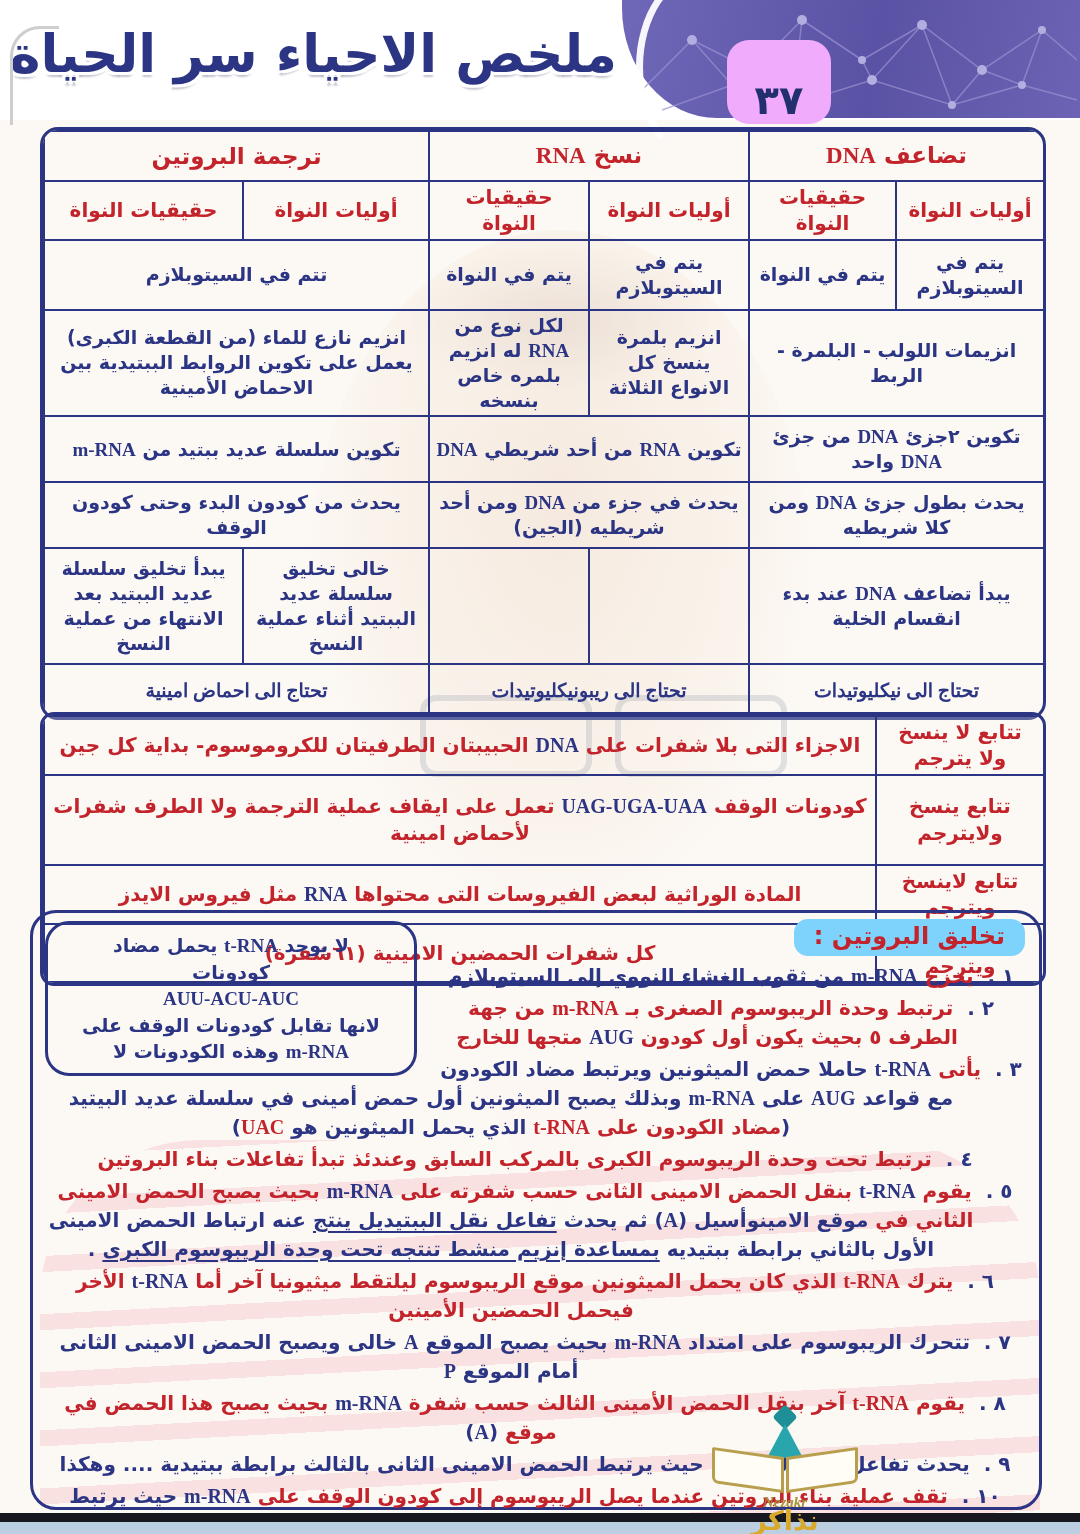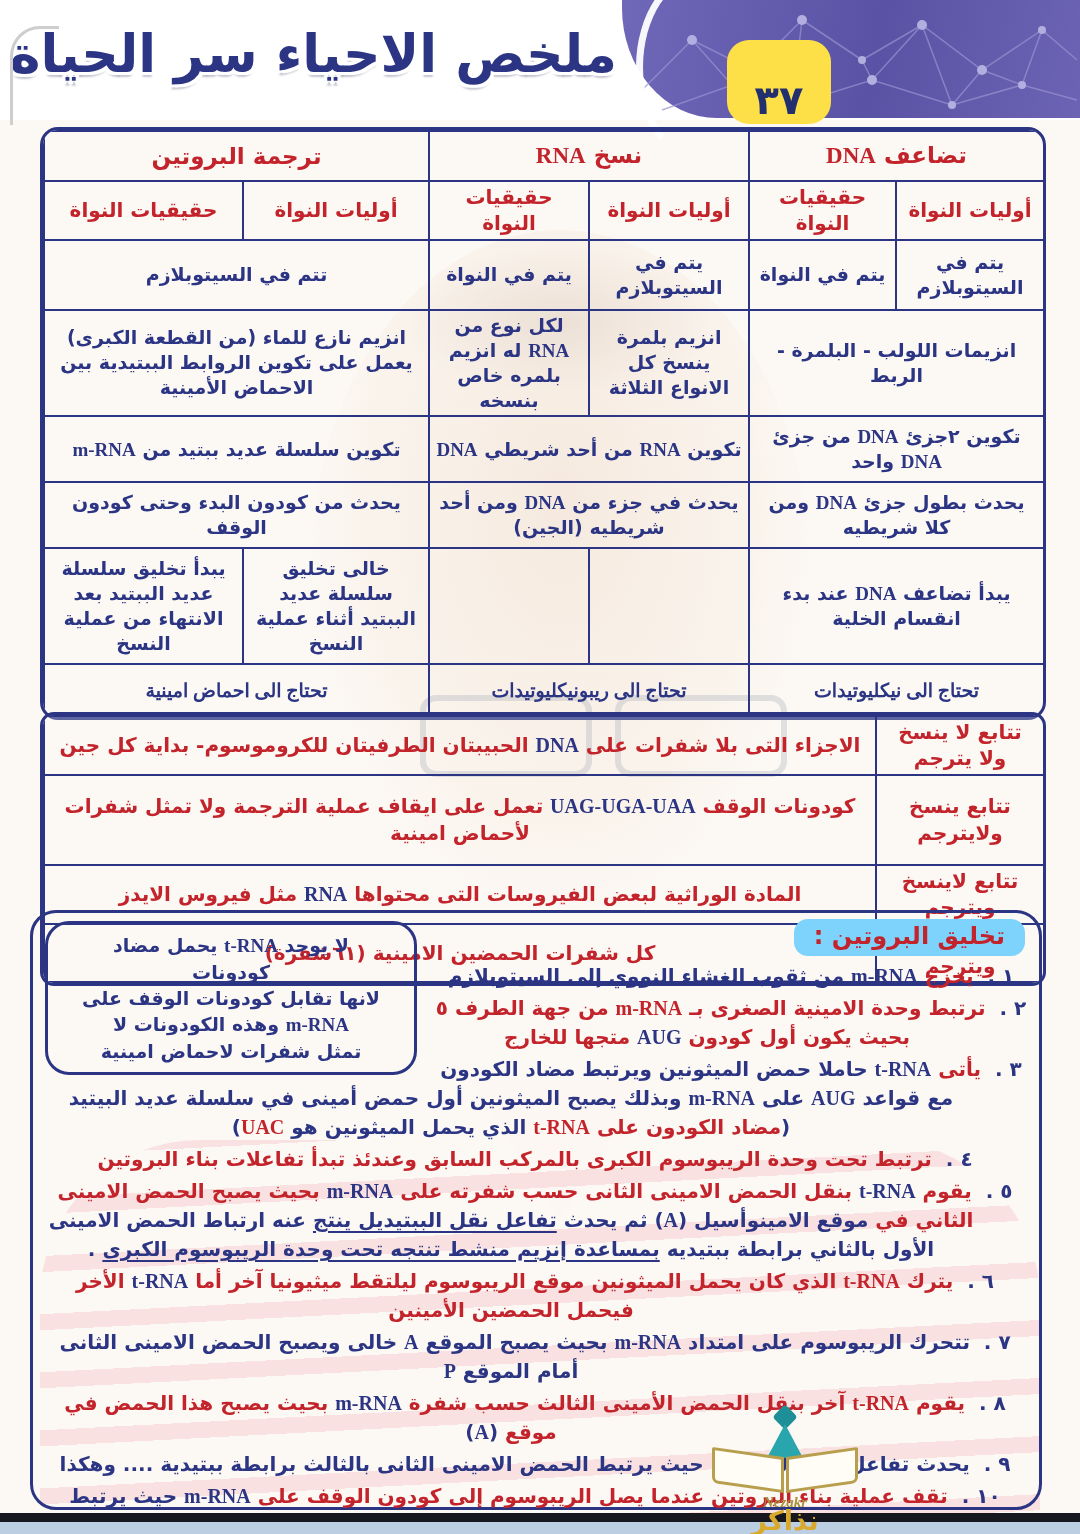--- a/index.html
+++ b/index.html
@@ -22,21 +22,21 @@
   .bg-collar{position:absolute;left:470px;top:1080px;width:180px;height:140px;background:rgba(252,246,243,.8);
              clip-path:polygon(50% 100%,0 0,100% 0);}
 
   
   .hdr{position:absolute;left:0;top:0;width:1080px;height:120px;background:#fff;z-index:1;}
   .banner{position:absolute;left:622px;top:0;width:458px;height:118px;
           background:linear-gradient(100deg,#6f67b8,#5a52a4 55%,#6c63b4);border-bottom-left-radius:95px 110px;}
   .banner svg{position:absolute;inset:0;}
   .banner-arc{position:absolute;left:636px;top:-30px;width:120px;height:180px;border:7px solid rgba(255,255,255,.95);
               border-color:transparent transparent transparent rgba(255,255,255,.95);border-radius:50%;}
-  .page-pill{position:absolute;left:727px;top:40px;width:104px;height:84px;background:#fde047;border-radius:22px;
+  .page-pill{position:absolute;left:727px;top:40px;width:104px;height:84px;background:#f0abfc;border-radius:22px;
              display:flex;align-items:flex-end;justify-content:center;padding-bottom:4px;box-sizing:border-box;}
   .page-pill span{color:#23306f;font-size:40px;line-height:1;}
   .main-title{position:absolute;left:2px;top:24px;width:615px;direction:rtl;
               color:#2b3583;font-size:52px;letter-spacing:-1px;
               text-shadow:-3px -3px 0 #fff,3px -3px 0 #fff,-3px 3px 0 #fff,3px 3px 0 #fff,0 5px 2px rgba(90,90,120,.35);}
   .frame-corner{position:absolute;left:10px;top:26px;width:46px;height:96px;border-left:3px solid #cecece;
                 border-top:3px solid #cecece;border-top-left-radius:30px;z-index:1;}
 
   
   .tblwrap{position:absolute;z-index:1;border:3px solid #2b3583;border-radius:18px;overflow:hidden;background:rgba(253,250,246,.25);}
@@ -195,46 +195,46 @@
           <col style="width:168px">
           <col style="width:832px">
         </colgroup>
       <tbody id="seq-body">
           <tr class="r1">
             <td class="seq-label">تتابع لا ينسخ ولا يترجم</td>
             <td class="seq-content"><span class="c-red">الاجزاء التى بلا شفرات على </span><span class="c-navy"><span class="lat">DNA</span></span><span class="c-red"> الحبيبتان الطرفيتان للكروموسوم- بداية كل جين</span></td>
           </tr>
           <tr class="r2">
             <td class="seq-label">تتابع ينسخ ولايترجم</td>
-            <td class="seq-content"><span class="c-red">كودونات الوقف </span><span class="c-navy"><span class="lat">UAG-UGA-UAA</span></span><span class="c-red"> تعمل على ايقاف عملية الترجمة ولا تمثل شفرات لأحماض امينية</span></td>
+            <td class="seq-content"><span class="c-red">كودونات الوقف </span><span class="c-navy"><span class="lat">UAG-UGA-UAA</span></span><span class="c-red"> تعمل على ايقاف عملية الترجمة ولا الطرف شفرات لأحماض امينية</span></td>
           </tr>
           <tr class="r3">
             <td class="seq-label">تتابع لاينسخ ويترجم</td>
             <td class="seq-content"><span class="c-red">المادة الوراثية لبعض الفيروسات التى محتواها </span><span class="c-navy"><span class="lat">RNA</span></span><span class="c-red"> مثل فيروس الايدز</span></td>
           </tr>
           <tr class="r4">
             <td class="seq-label">تتابع ينسخ ويترجم</td>
             <td class="seq-content"><span class="c-red">كل شفرات الحمضين الامينية (٦١شفرة)</span></td>
           </tr>
         </tbody>
     </table>
   </div>
 
   <div class="protein-box">
     <div class="pill">تخليق البروتين :</div>
     <div class="side-note" id="side-note">
         <div>لا يوجد <span class="lat">t-RNA</span> يحمل مضاد</div>
         <div>كودونات</div>
+        <div><span class="lat">AUU-ACU-AUC</span></div>
         <div>لانها تقابل كودونات الوقف على</div>
         <div><span class="lat">m-RNA</span> وهذه الكودونات لا</div>
-        <div>تمثل شفرات لاحماض امينية</div>
       </div>
     <div id="steps">
         <div class="step"><span class="num">١ .  </span><span class="c-red">يخرج </span><span class="c-navy"><span class="lat">m-RNA</span></span><span class="c-navy"> من ثقوب الغشاء النووي إلى السيتوبلازم</span></div>
-        <div class="step"><span class="num">٢ .  </span><span class="c-red">ترتبط وحدة الامينية الصغرى بـ </span><span class="c-red"><span class="lat">m-RNA</span></span><span class="c-red"> من جهة الطرف ٥ بحيث يكون أول كودون </span><span class="c-navy"><span class="lat">AUG</span></span><span class="c-red"> متجها للخارج</span></div>
+        <div class="step"><span class="num">٢ .  </span><span class="c-red">ترتبط وحدة الريبوسوم الصغرى بـ </span><span class="c-red"><span class="lat">m-RNA</span></span><span class="c-red"> من جهة الطرف ٥ بحيث يكون أول كودون </span><span class="c-navy"><span class="lat">AUG</span></span><span class="c-red"> متجها للخارج</span></div>
         <div class="step"><span class="num">٣ .  </span><span class="c-red">يأتى </span><span class="c-navy"><span class="lat">t-RNA</span></span><span class="c-navy"> حاملا حمض الميثونين ويرتبط مضاد الكودون مع قواعد </span><span class="c-navy"><span class="lat">AUG</span></span><span class="c-navy"> على </span><span class="c-navy"><span class="lat">m-RNA</span></span><span class="c-navy"> وبذلك يصبح الميثونين أول حمض أمينى في سلسلة عديد البيتيد (</span><span class="c-red">مضاد الكودون على </span><span class="c-red"><span class="lat">t-RNA</span></span><span class="c-navy"> الذي يحمل الميثونين هو </span><span class="c-red"><span class="lat">UAC</span></span><span class="c-navy">)</span></div>
         <div class="step"><span class="num">٤ .  </span><span class="c-red">ترتبط تحت وحدة الريبوسوم الكبرى بالمركب السابق وعندئذ تبدأ تفاعلات بناء البروتين</span></div>
         <div class="step"><span class="num">٥ .  </span><span class="c-red">يقوم </span><span class="c-navy"><span class="lat">t-RNA</span></span><span class="c-red"> بنقل الحمض الامينى الثانى حسب شفرته على </span><span class="c-navy"><span class="lat">m-RNA</span></span><span class="c-red"> بحيث يصبح الحمض الامينى الثاني في </span><span class="c-navy">موقع الامينوأسيل (<span class="lat">A</span>) ثم يحدث </span><span class="c-navy u">تفاعل نقل الببتيديل ينتج</span><span class="c-navy"> عنه ارتباط الحمض الامينى الأول بالثاني برابطة ببتيديه </span><span class="c-navy u">بمساعدة إنزيم منشط تنتجه تحت وحدة الريبوسوم الكبرى</span><span class="c-navy"> .</span></div>
         <div class="step"><span class="num">٦ .  </span><span class="c-red">يترك </span><span class="c-red"><span class="lat">t-RNA</span></span><span class="c-red"> الذي كان يحمل الميثونين موقع الريبوسوم ليلتقط ميثيونيا آخر أما </span><span class="c-navy"><span class="lat">t-RNA</span></span><span class="c-red"> الأخر فيحمل الحمضين الأمينين</span></div>
         <div class="step"><span class="num">٧ .  </span><span class="c-navy">تتحرك الريبوسوم على امتداد </span><span class="c-navy"><span class="lat">m-RNA</span></span><span class="c-navy"> بحيث يصبح الموقع </span><span class="c-navy"><span class="lat">A</span></span><span class="c-navy"> خالى ويصبح الحمض الامينى الثانى أمام الموقع </span><span class="c-navy"><span class="lat">P</span></span></div>
         <div class="step"><span class="num">٨ .  </span><span class="c-red">يقوم </span><span class="c-red"><span class="lat">t-RNA</span></span><span class="c-red"> آخر بنقل الحمض الأمينى الثالث حسب شفرة </span><span class="c-navy"><span class="lat">m-RNA</span></span><span class="c-red"> بحيث يصبح هذا الحمض في موقع </span><span class="c-navy">(<span class="lat">A</span>)</span></div>
         <div class="step"><span class="num">٩ .  </span><span class="c-navy">يحدث تفاعل نقل الببتيديل حيث يرتبط الحمض الامينى الثانى بالثالث برابطة ببتيدية .... وهكذا</span></div>
         <div class="step"><span class="num">١٠ .  </span><span class="c-red">تقف عملية بناء البروتين عندما يصل الريبوسوم إلى كودون الوقف على </span><span class="c-navy"><span class="lat">m-RNA</span></span><span class="c-navy"> حيث يرتبط بروتين يسمى </span><span class="c-navy u">عامل الإطلاق</span><span class="c-navy"> بكودون الوقف ما يجعل الريبوسوم يترك </span><span class="c-navy"><span class="lat">m-RNA</span></span><span class="c-navy"> وتنفصل وحدتا الريبوسوم عن بعضهما وتتحرر سلسلة عديد الببتيد المتكونة</span></div>
       </div>
   </div>

